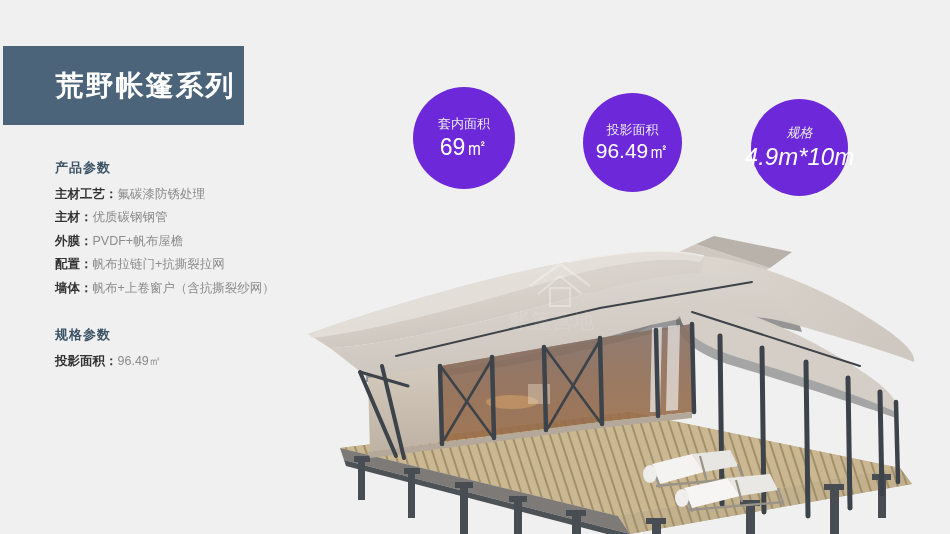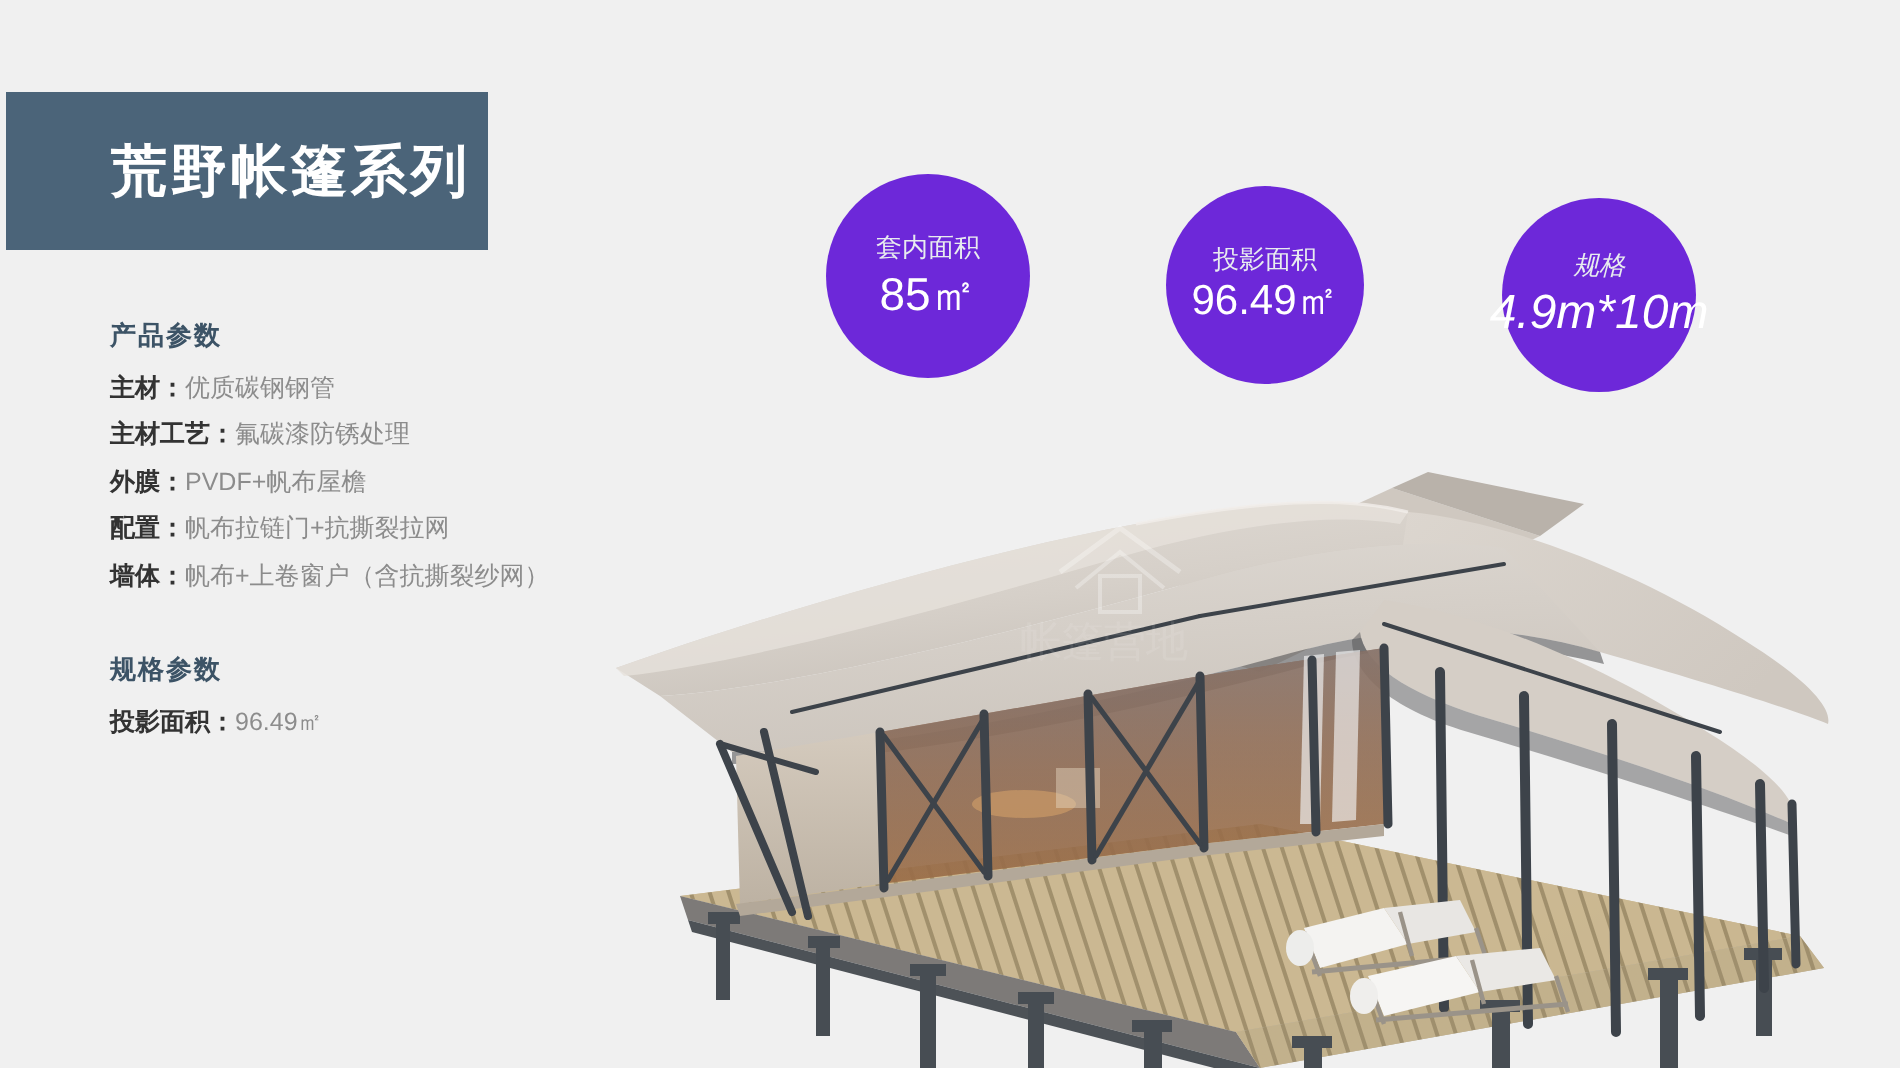--- a/index.html
+++ b/index.html
@@ -146,24 +146,24 @@
 
   <div class="title-banner">
     <span class="title-text">荒野帐篷系列</span>
   </div>
 
   <div class="info-panel">
 
     <div class="section-heading">产品参数</div>
     <ul class="spec-list">
       <li class="spec-row">
+        <span class="spec-label">主材工艺：</span><span class="spec-value">氟碳漆防锈处理</span>
+      </li>
+      <li class="spec-row">
         <span class="spec-label">主材：</span><span class="spec-value">优质碳钢钢管</span>
-      </li>
-      <li class="spec-row">
-        <span class="spec-label">主材工艺：</span><span class="spec-value">氟碳漆防锈处理</span>
       </li>
       <li class="spec-row">
         <span class="spec-label">外膜：</span><span class="spec-value">PVDF+帆布屋檐</span>
       </li>
       <li class="spec-row">
         <span class="spec-label">配置：</span><span class="spec-value">帆布拉链门+抗撕裂拉网</span>
       </li>
       <li class="spec-row">
         <span class="spec-label">墙体：</span><span class="spec-value">帆布+上卷窗户（含抗撕裂纱网）</span>
       </li>
@@ -175,21 +175,21 @@
     <ul class="spec-list">
       <li class="spec-row">
         <span class="spec-label">投影面积：</span><span class="spec-value">96.49㎡</span>
       </li>
     </ul>
   </div>
 
   <div class="badges">
     <div class="badge badge-1">
       <span class="badge-label">套内面积</span>
-      <span class="badge-value">85㎡</span>
+      <span class="badge-value">69㎡</span>
     </div>
     <div class="badge badge-2">
       <span class="badge-label">投影面积</span>
       <span class="badge-value">96.49㎡</span>
     </div>
     <div class="badge badge-3">
       <span class="badge-label">规格</span>
       <span class="badge-value">4.9m*10m</span>
     </div>
   </div>

